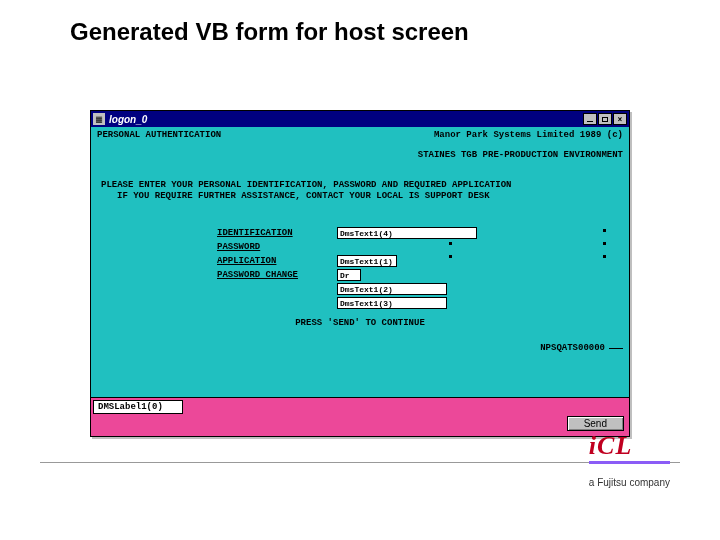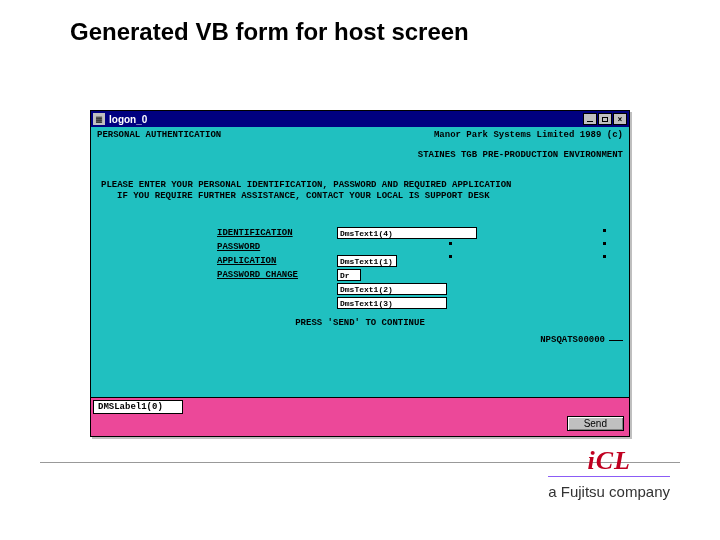--- a/index.html
+++ b/index.html
@@ -23,37 +23,37 @@
   }
   .hr {
     position: absolute;
     left: 40px; right: 40px;
     top: 462px;
     height: 1px;
     background: #999;
   }
   .logo {
     position: absolute;
-    right: 50px; bottom: 40px;
-    text-align: center;
+    right: 50px; bottom: 52px;
+    text-align: left;
   }
   .logo-main {
     font-family: Georgia, 'Times New Roman', serif;
     font-weight: bold;
     font-style: italic;
     font-size: 26px;
     color: #c00020;
     letter-spacing: 1px;
     line-height: 1;
   }
   .logo-sub {
-    font-size: 15px;
+    font-size: 10px;
     color: #333;
-    border-top: 1px solid #8b5cf6;
-    padding-top: 6px;
+    border-top: 3px solid #8b5cf6;
+    padding-top: 13px;
     margin-top: 2px;
   }
 
   
   .vb-window {
     position: absolute;
     left: 90px; top: 110px;
     width: 540px;
     border: 1px solid #000;
     background: #00a0a0;
@@ -69,21 +69,21 @@
     font-size: 10px;
     padding: 0 2px;
   }
   .titlebar .sysicon {
     width: 12px; height: 12px;
     background: #c0c0c0;
     margin-right: 4px;
     display: flex; align-items:center; justify-content:center;
     font-size: 8px; color:#000;
   }
-  .titlebar .title-text { flex: 1; font-weight: bold; }
+  .titlebar .title-text { flex: 1; font-weight: bold; font-style: italic; }
   .titlebar .winbtn {
     width: 14px; height: 12px;
     background: #c0c0c0;
     border: 1px solid #000;
     margin-left: 1px;
     display: flex; align-items:center; justify-content:center;
     font-size: 8px; color:#000;
     font-family: monospace;
   }
   .winbtn.min span { display:block; width:6px; height:1px; background:#000; margin-top:5px;}
@@ -140,21 +140,21 @@
     width: 4px;
   }
   .side-handle .sq {
     width:3px; height:3px; background:#000; margin-bottom:10px;
   }
   .side-l { left: 232px; top: 3px; }
   .side-r { left: 386px; top: 3px; }
 
   .status-br {
     position:absolute;
-    right: 6px; bottom: 52px;
+    right: 6px; bottom: 44px;
     font-family:'Courier New', monospace;
     font-size:9px; font-weight:bold;
     display:flex; align-items:center;
   }
   .status-br .dash { width:14px; height:1px; background:#000; margin-left:4px; margin-top:1px;}
 
   .bottom-bar {
     background: #ec4899;
     border-top: 1px solid #000;
     padding: 2px;

